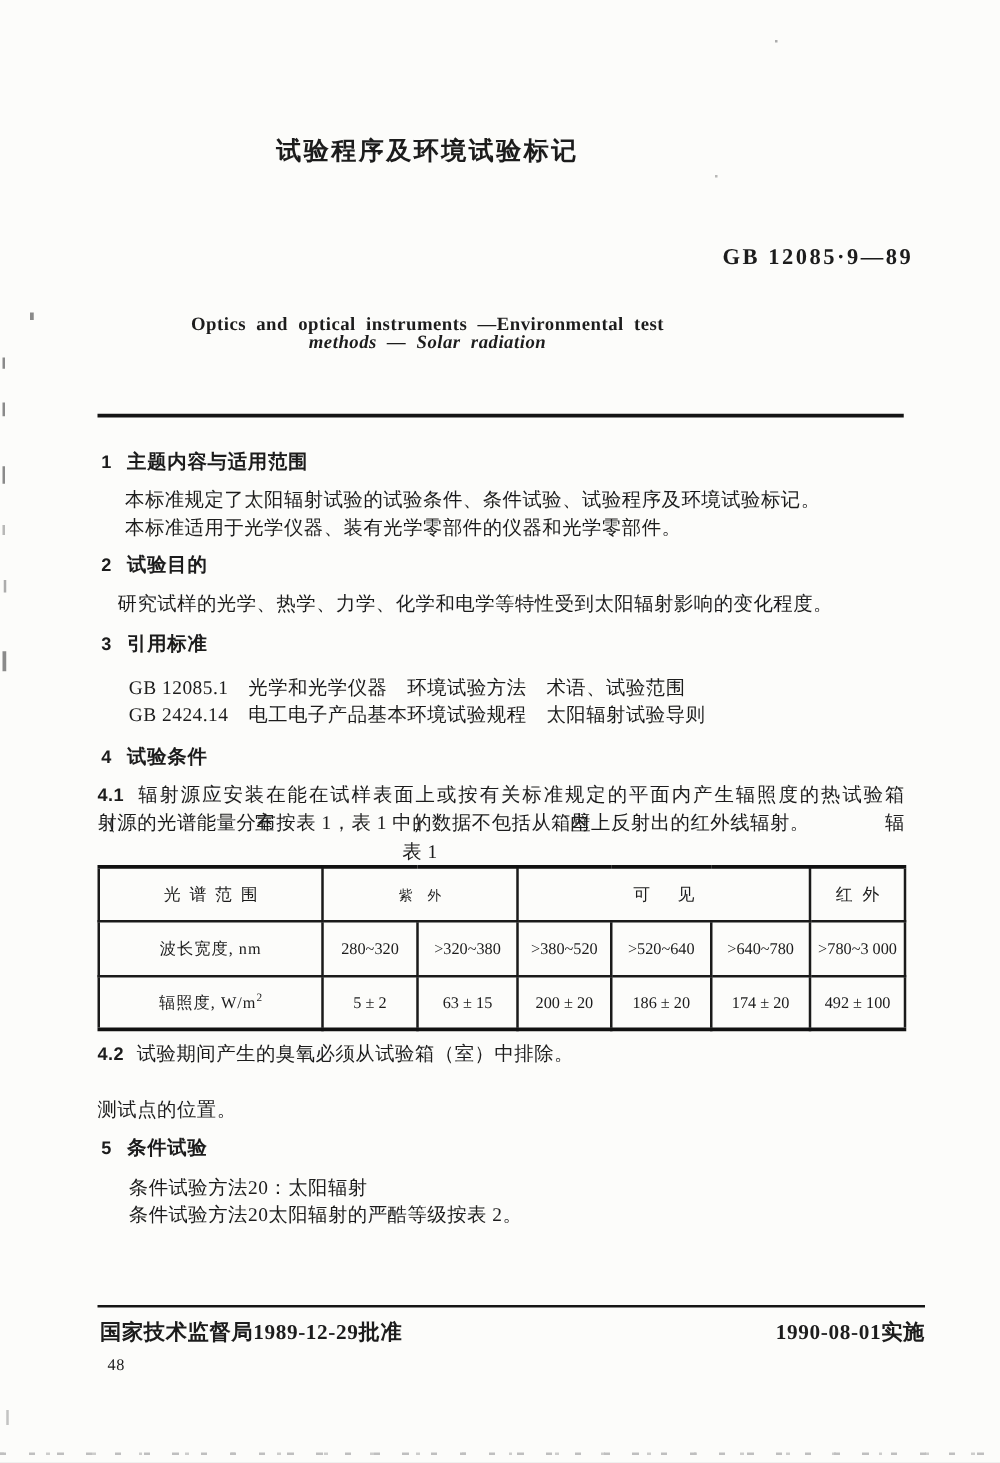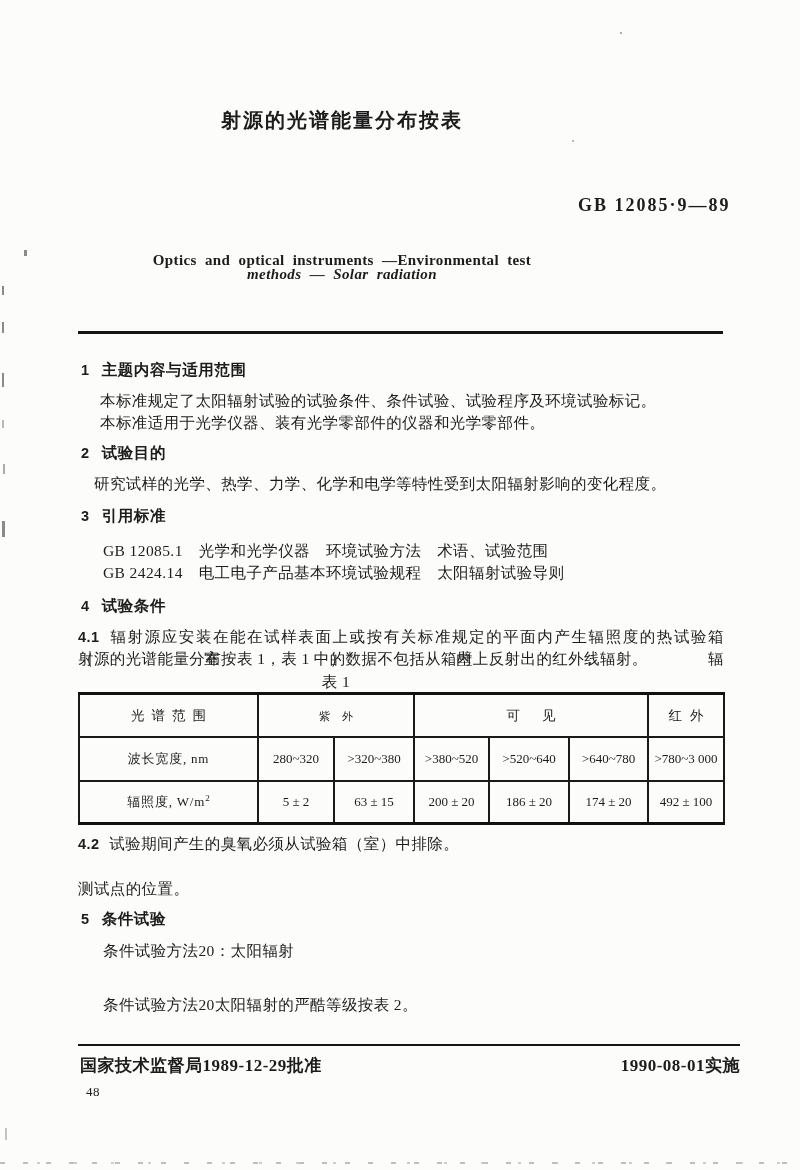--- a/index.html
+++ b/index.html
@@ -48,21 +48,21 @@
     background-image:
       repeating-linear-gradient(90deg,#8f8f8f 0 5px,transparent 5px 23px),
       repeating-linear-gradient(90deg,#a8a8a8 0 3px,transparent 3px 37px);
   }
 </style>
 </head>
 <body>
 
 <div class="page">
 
-  <div class="abs center hdr-cn">射源的光谱能量分布按表</div>
+  <div class="abs center hdr-cn">试验程序及环境试验标记</div>
   <div class="abs gb-num">GB 12085·9—89</div>
   <div class="abs center en-line" style="top:250px;">Optics and optical instruments —Environmental test</div>
   <div class="abs center en-line" style="top:264px;font-style:italic;">methods — Solar radiation</div>
 
   <div class="rule" style="top:331px;left:78px;width:645px;height:3px;"></div>
 
   <div class="abs sec-head" style="top:359px;left:81px;">
     <span class="num">1</span><span>主题内容与适用范围</span>
   </div>
   <div class="abs body-line" style="top:390px;left:100px;">本标准规定了太阳辐射试验的试验条件、条件试验、试验程序及环境试验标记。</div>
@@ -132,21 +132,21 @@
 
   <div class="abs body-line" style="top:833px;left:78px;">
     <span class="clause-num">4.2</span><span>试验期间产生的臭氧必须从试验箱（室）中排除。</span>
   </div>
   <div class="abs body-line" style="top:878px;left:78px;">测试点的位置。</div>
 
   <div class="abs sec-head" style="top:908px;left:81px;">
     <span class="num">5</span><span>条件试验</span>
   </div>
   <div class="abs body-line" style="top:940px;left:103px;">条件试验方法20：太阳辐射</div>
-  <div class="abs body-line" style="top:962px;left:103px;margin-top:32px;">条件试验方法20太阳辐射的严酷等级按表 2。</div>
+  <div class="abs body-line" style="top:962px;left:103px;">条件试验方法20太阳辐射的严酷等级按表 2。</div>
 
   <div class="rule" style="top:1044px;left:78px;width:662px;height:2px;"></div>
   <div class="abs footer-txt" style="top:1054px;left:80px;">国家技术监督局1989-12-29批准</div>
   <div class="abs footer-txt" style="top:1054px;right:60px;">1990-08-01实施</div>
   <div class="abs pagenum" style="top:1084px;left:86px;">48</div>
 
   <div class="noise"></div>
   <div class="speck" style="top:250px;left:24px;width:3px;height:6px;"></div>
   <div class="speck" style="top:286px;left:2px;width:2px;height:9px;"></div>
   <div class="speck" style="top:322px;left:2px;width:2px;height:11px;"></div>

